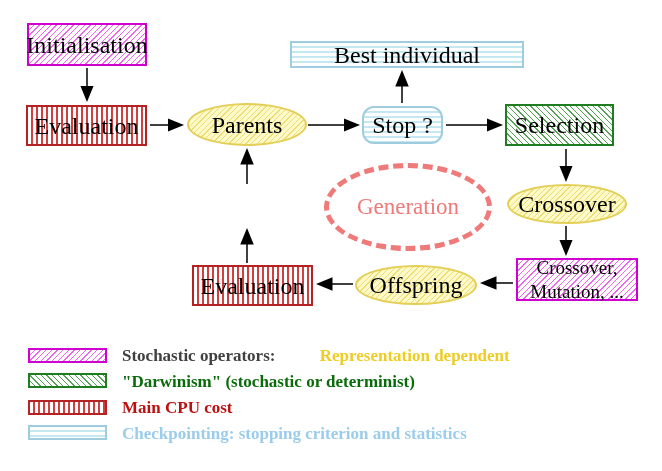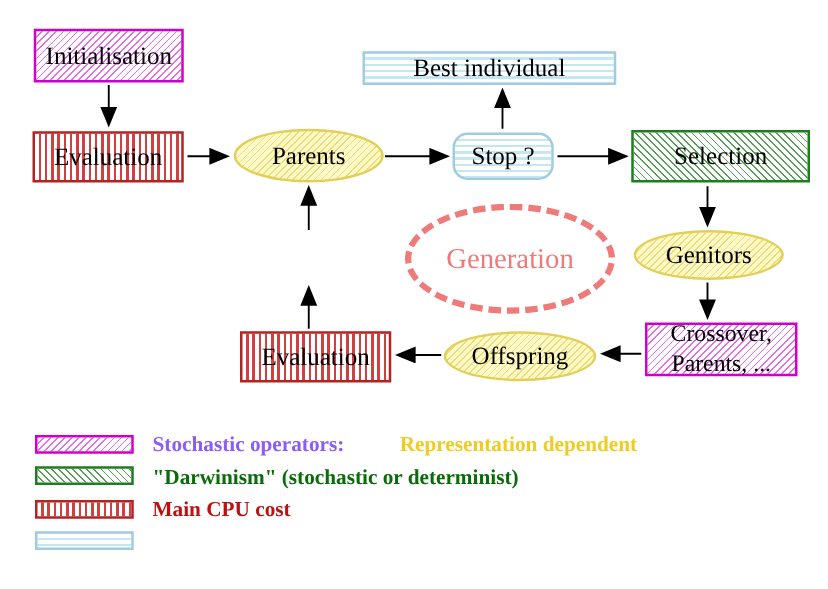--- a/index.html
+++ b/index.html
@@ -2,21 +2,21 @@
 <html><head>
 <meta charset="utf-8">
 <style>
   html,body{margin:0;padding:0;background:#ffffff;}
   #canvas{
     position:relative;width:662px;height:471px;background:#ffffff;overflow:hidden;
     font-family:"Liberation Serif","DejaVu Serif",serif;
   }
   .node{
     position:absolute;display:flex;align-items:center;justify-content:center;
-    color:#000;font-size:20px;line-height:1;text-align:center;box-sizing:border-box;
+    color:#000;font-size:24px;line-height:1;text-align:center;box-sizing:border-box;
   }
   
   .hatch-magenta{
     border:2px solid #cf00cf;
     background:repeating-linear-gradient(135deg,#ffffff 0 3px,#e86ae8 3px 4px);
   }
   .stripe-red{
     border:2px solid #b42222;
     background:repeating-linear-gradient(90deg,#ffffff 0 3px,#d04040 3px 5px);
   }
@@ -41,21 +41,21 @@
   .two-line{flex-direction:column;font-size:19px;line-height:1.25;}
   
   #arrows{position:absolute;left:0;top:0;pointer-events:none;}
   #arrows line{stroke:#000;stroke-width:1.5;}
   
   .legend-swatch{position:absolute;width:79px;height:15px;box-sizing:border-box;}
   .legend-text{
     position:absolute;left:122px;font-size:17px;font-weight:600;
     white-space:nowrap;line-height:1;
   }
-  .lg-magenta{color:#8b5cf6;}
+  .lg-magenta{color:#404040;}
   .lg-gold{color:#eecc22;margin-left:40px;}
   .lg-green{color:#0a6b0a;}
   .lg-darkred{color:#bb1111;}
   .lg-ltblue{color:#9accec;}
 </style>
 </head>
 <body>
 
 <div id="canvas">
 
@@ -99,47 +99,48 @@
       <line x1="247" y1="184" x2="247" y2="151" marker-end="url(#ah)"></line>
       </g>
   </svg>
 
   <div class="node hatch-magenta" style="left:27px;top:23px;width:120px;height:43px;">Initialisation</div>
 
   <div class="node stripe-red" style="left:26px;top:105px;width:121px;height:41px;">Evaluation</div>
 
   <div class="node ellipse-yellow" style="left:187px;top:103px;width:120px;height:43px;">Parents</div>
 
-  <div class="node stripe-cyan" style="left:290px;top:41px;width:203px;height:27px;">Best individual</div>
+  <div class="node stripe-cyan" style="left:290px;top:41px;width:234px;height:27px;">Best individual</div>
 
   <div class="node stripe-cyan rounded" style="left:362px;top:106px;width:81px;height:38px;">Stop ?</div>
 
-  <div class="node hatch-green" style="left:505px;top:104px;width:143px;height:42px;">Selection</div>
+  <div class="node hatch-green" style="left:505px;top:104px;width:109px;height:42px;">Selection</div>
 
 
   <div class="dashed-ellipse" style="left:324px;top:163px;width:168px;height:88px;">Generation</div>
 
-  <div class="node ellipse-yellow" style="left:507px;top:184px;width:120px;height:40px;">Genitors</div>
+  <div class="node ellipse-yellow" style="left:507px;top:184px;width:120px;height:40px;">Crossover</div>
 
   <div class="node hatch-magenta two-line" style="left:516px;top:258px;width:122px;height:43px;">
     <span>Crossover,</span>
-    <span>Parents, ...</span>
+    <span>Mutation, ...</span>
   </div>
 
   <div class="node stripe-red" style="left:192px;top:265px;width:121px;height:41px;">Evaluation</div>
 
   <div class="node ellipse-yellow" style="left:355px;top:265px;width:122px;height:40px;">Offspring</div>
 
   <div class="legend-swatch hatch-magenta" style="left:28px;top:348px;"></div>
   <div class="legend-text" style="top:347px;">
     <span class="lg-magenta">Stochastic operators:</span>
     <span class="lg-gold">Representation dependent</span>
   </div>
 
   <div class="legend-swatch hatch-green" style="left:28px;top:373px;"></div>
   <div class="legend-text lg-green" style="top:373px;">"Darwinism" (stochastic or determinist)</div>
 
   <div class="legend-swatch stripe-red" style="left:28px;top:400px;"></div>
   <div class="legend-text lg-darkred" style="top:399px;">Main CPU cost</div>
 
   <div class="legend-swatch stripe-cyan" style="left:28px;top:425px;"></div>
+  <div class="legend-text lg-ltblue" style="top:425px;">Checkpointing: stopping criterion and statistics</div>
 
 </div>
 
 </body></html>

